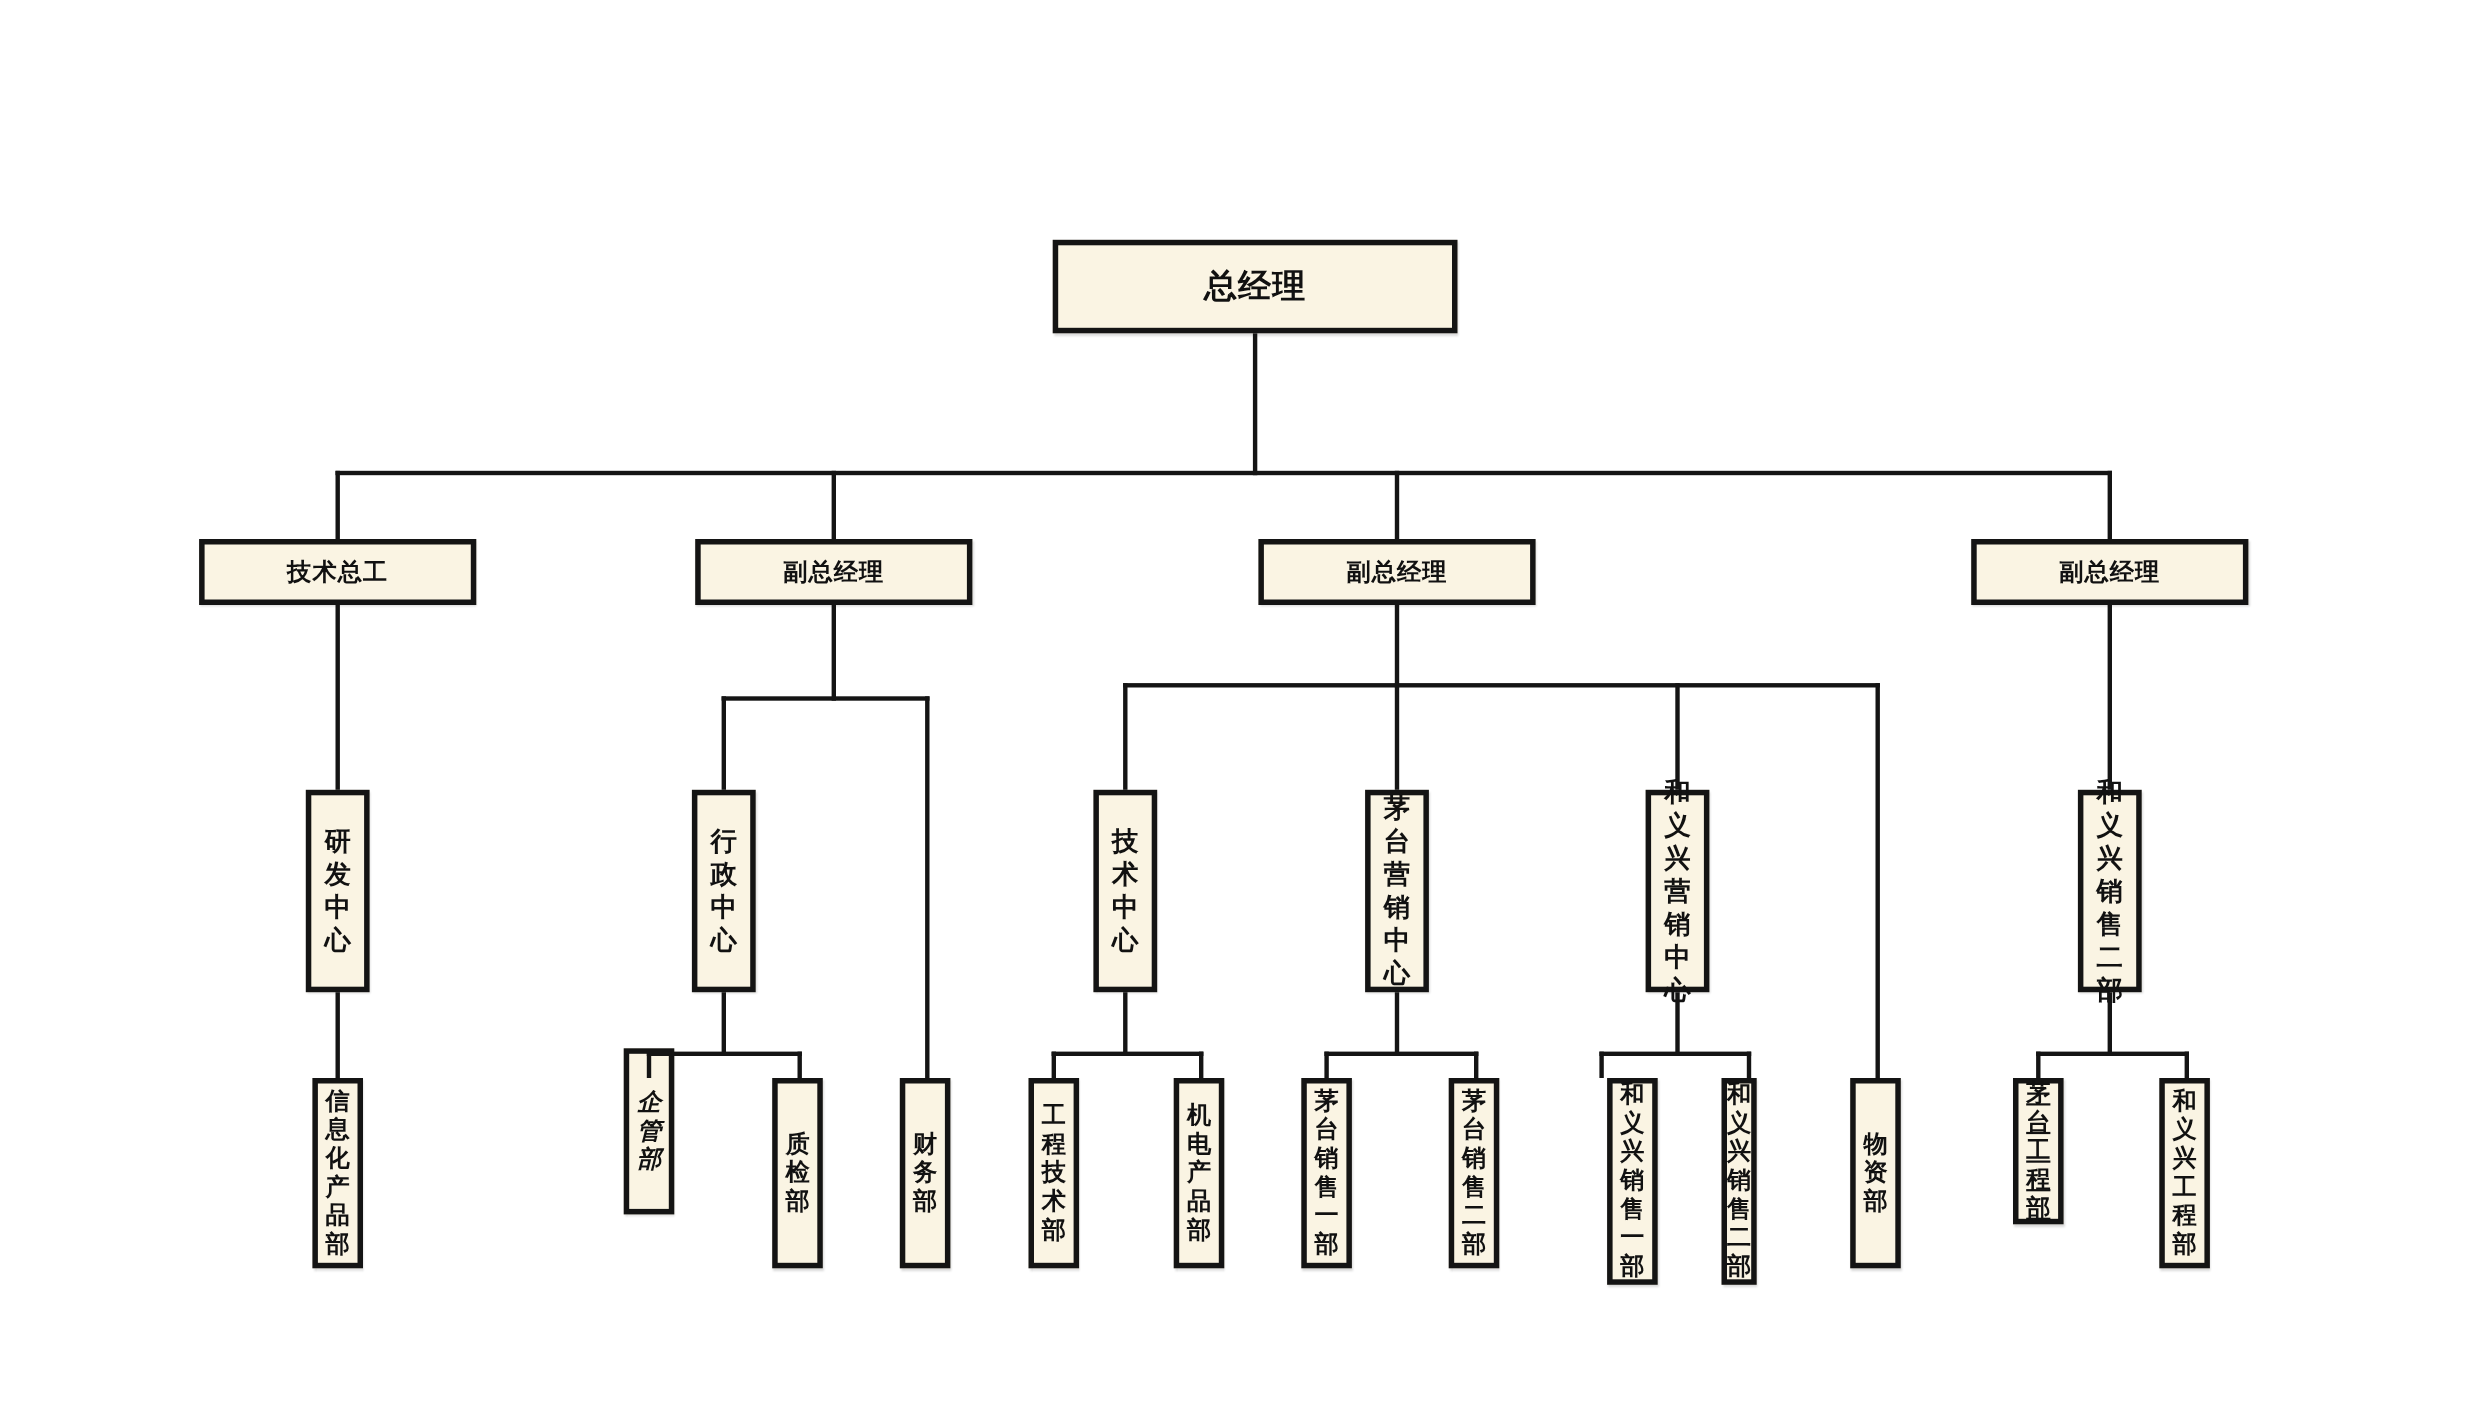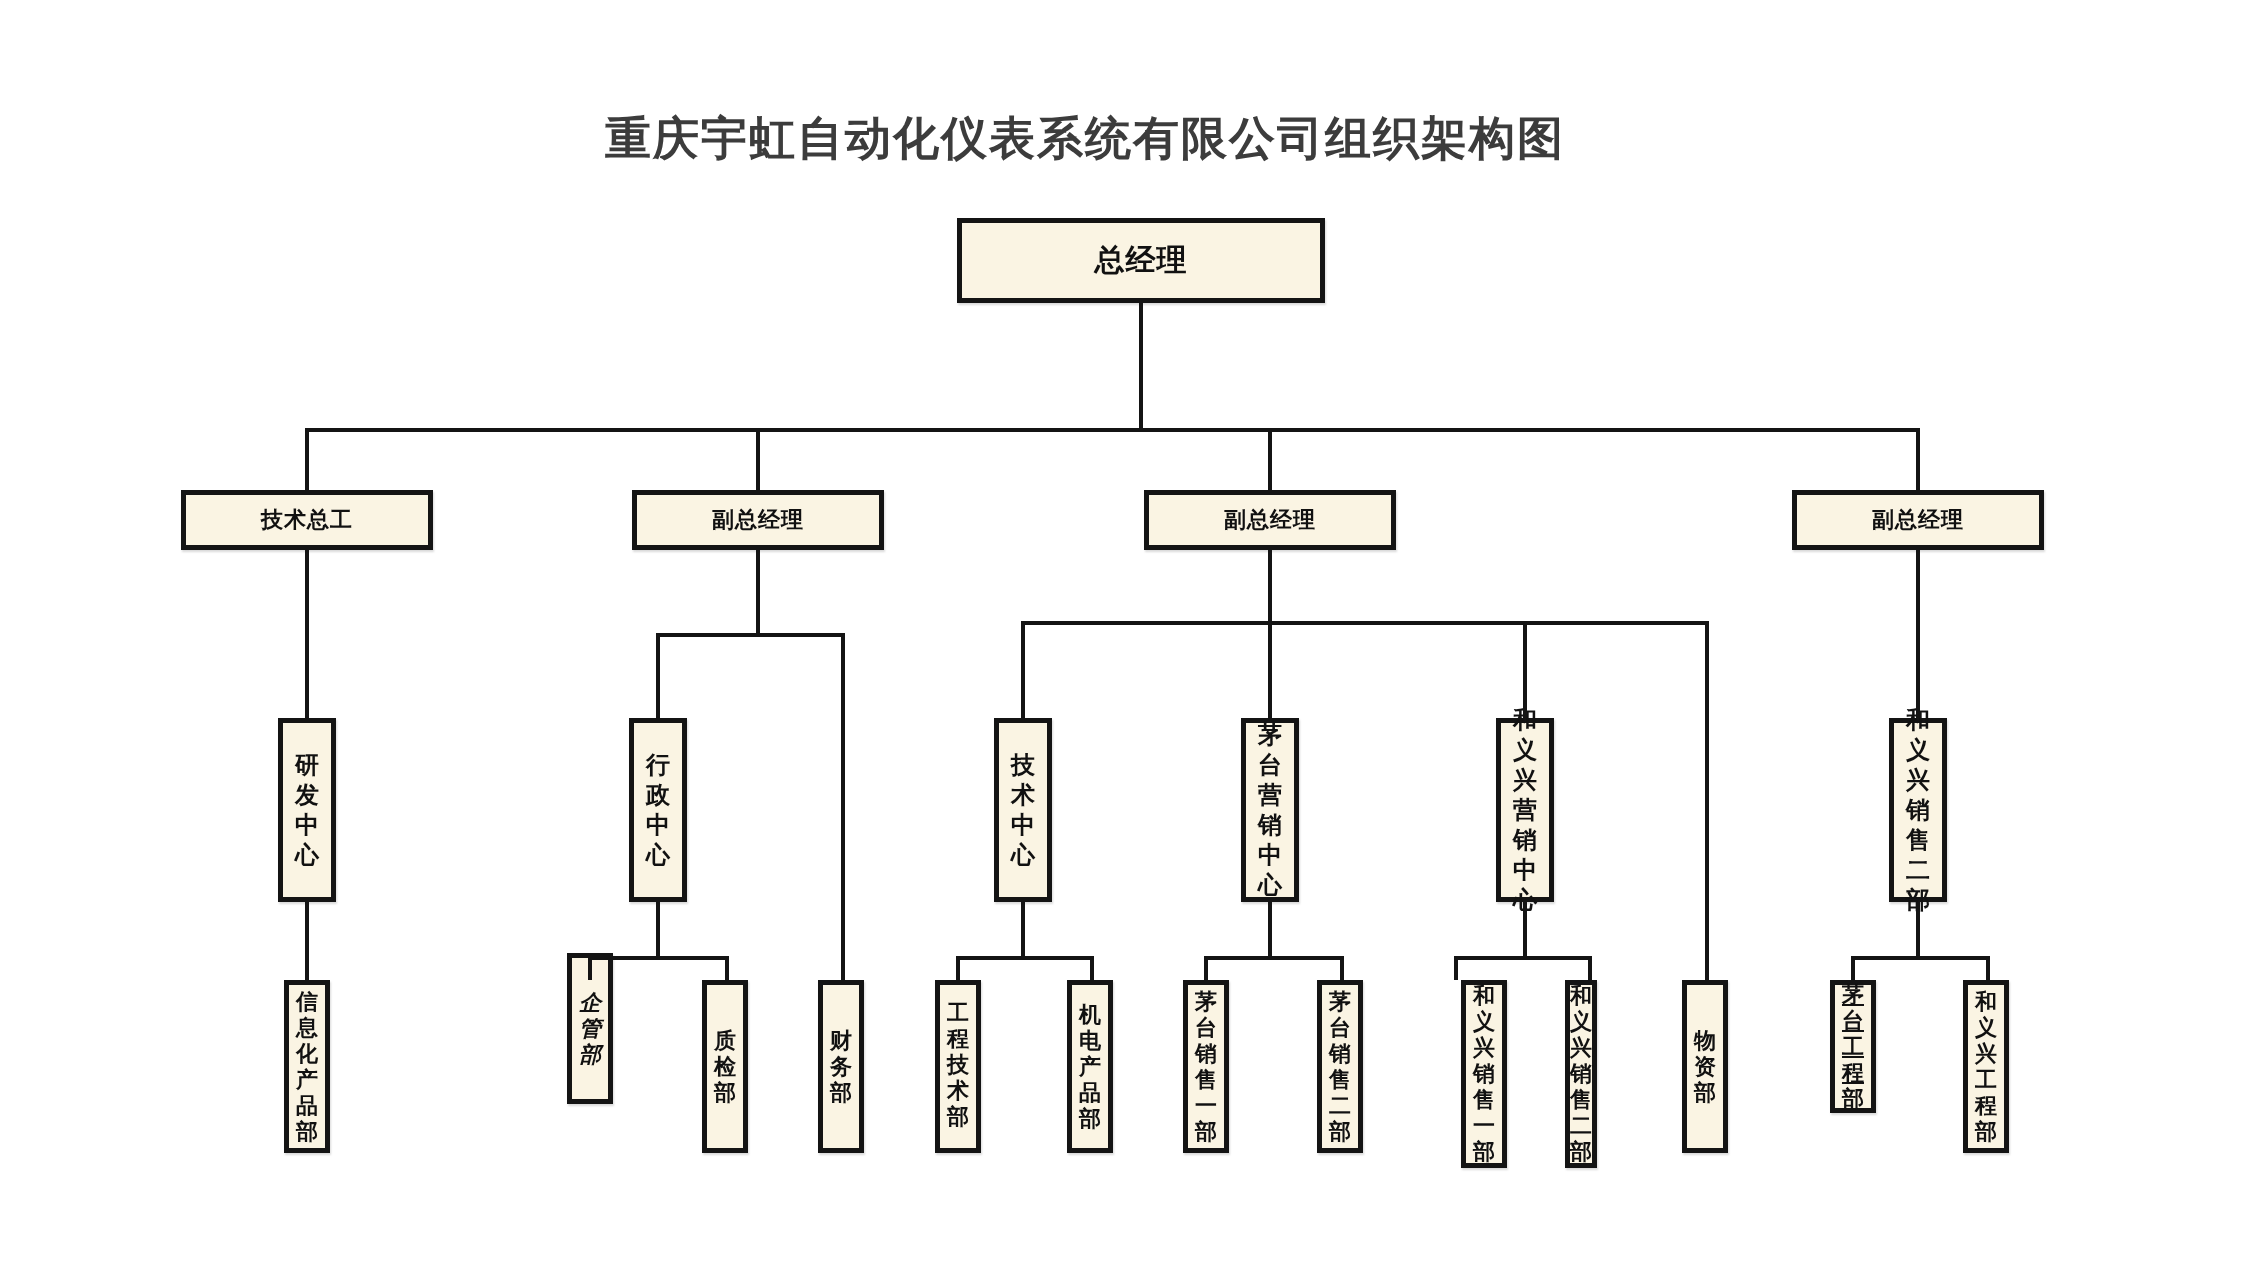--- a/index.html
+++ b/index.html
@@ -31,21 +31,20 @@
   .lvl3 .vtext{line-height:30px;}
   .lvl4{font-size:22px;}
   .lvl4 .vtext{line-height:26px;}
   .line{position:absolute;background:var(--stroke);}
 </style>
 </head>
 <body>
 
 <div class="canvas">
 
-  <div class="title">重庆宇虹自动化仪表系统有限公司组织架构图</div>
 
   <div class="node hnode gm" style="left:957px;top:218px;width:368px;height:85px;">
     <span>总经理</span>
   </div>
 
   <div class="node hnode lvl2" style="left:181px;top:490px;width:252px;height:60px;">
     <span>技术总工</span>
   </div>
   <div class="node hnode lvl2" style="left:632px;top:490px;width:252px;height:60px;">
     <span>副总经理</span>
@@ -81,21 +80,21 @@
   </div>
   <div class="node vnode lvl4" style="left:567px;top:953px;width:46px;height:151px;font-style:italic;">
     <span class="vtext">企管部</span>
   </div>
   <div class="node vnode lvl4" style="left:702px;top:980px;width:46px;height:173px;">
     <span class="vtext">质检部</span>
   </div>
   <div class="node vnode lvl4" style="left:818px;top:980px;width:46px;height:173px;">
     <span class="vtext">财务部</span>
   </div>
-  <div class="node vnode lvl4" style="left:935px;top:980px;width:46px;height:173px;font-family:Liberation Mono, monospace;">
+  <div class="node vnode lvl4" style="left:935px;top:980px;width:46px;height:173px;">
     <span class="vtext">工程技术部</span>
   </div>
   <div class="node vnode lvl4" style="left:1067px;top:980px;width:46px;height:173px;">
     <span class="vtext">机电产品部</span>
   </div>
   <div class="node vnode lvl4" style="left:1183px;top:980px;width:46px;height:173px;">
     <span class="vtext">茅台销售一部</span>
   </div>
   <div class="node vnode lvl4" style="left:1317px;top:980px;width:46px;height:173px;">
     <span class="vtext">茅台销售二部</span>

